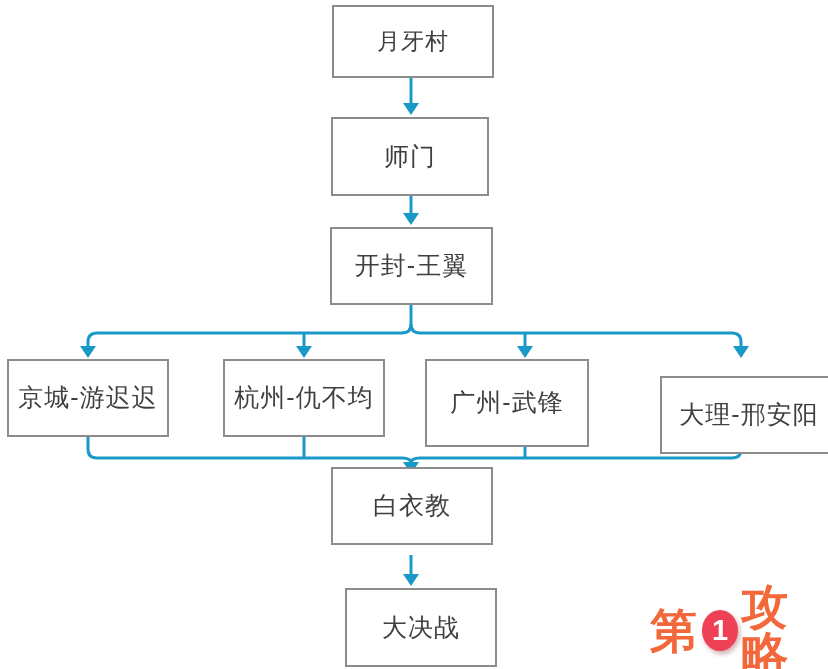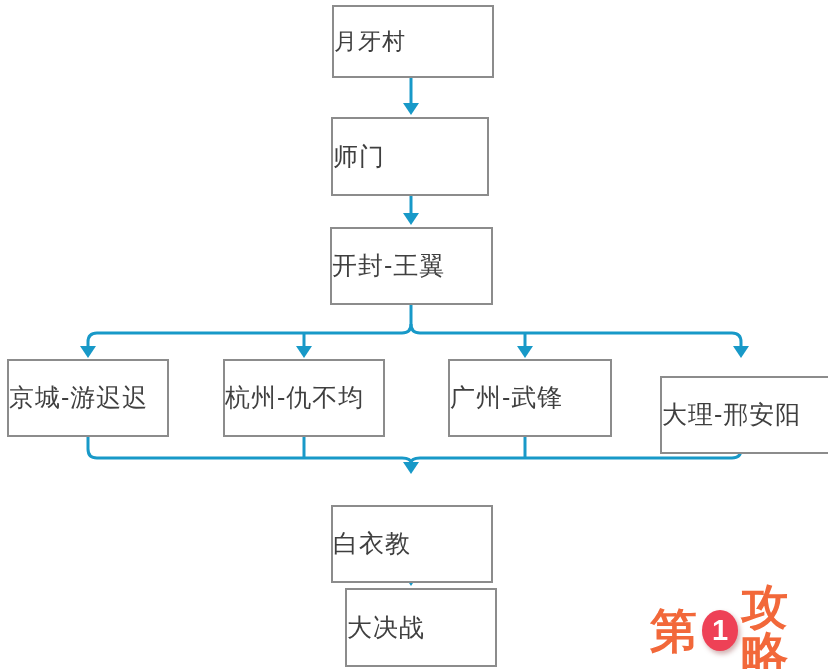--- a/index.html
+++ b/index.html
@@ -35,21 +35,21 @@
     stroke: none;
   }
   .node {
     position: absolute;
     box-sizing: border-box;
     background: var(--box-fill, #ffffff);
     border: 2px solid var(--box-border, #8c8c8c);
     color: var(--label-color, #3f3f3f);
     display: flex;
     flex-direction: column;
-    align-items: flex-start;
+    align-items: center;
     justify-content: center;
     font-size: 25px;
     letter-spacing: 1px;
     text-align: center;
     line-height: 1.25;
   }
   .node .nl {
     font-size: 23px;
     line-height: 31px;
   }
@@ -135,25 +135,25 @@
   </div>
 
   <div class="node" style="left:331px;top:117px;width:158px;height:79px">师门</div>
 
   <div class="node" style="left:330px;top:227px;width:163px;height:78px">开封-王翼</div>
 
   <div class="node" style="left:223px;top:359px;width:162px;height:78px">杭州-仇不均</div>
 
   <div class="node" style="left:7px;top:359px;width:162px;height:78px">京城-游迟迟</div>
 
-  <div class="node" style="left:448px;top:359px;width:164px;height:78px">广州-武锋</div>
+  <div class="node" style="left:425px;top:359px;width:164px;height:88px">广州-武锋</div>
 
   <div class="node" style="left:660px;top:376px;width:178px;height:78px">大理-邢安阳</div>
 
-  <div class="node" style="left:331px;top:505px;width:162px;height:78px">白衣教</div>
+  <div class="node" style="left:331px;top:467px;width:162px;height:78px">白衣教</div>
 
   <div class="node" style="left:345px;top:588px;width:152px;height:79px">大决战</div>
 
   <div class="watermark">
     <span class="wm-char">第</span>
     <span class="wm-badge">
       <span class="wm-badge-num">1</span>
     </span>
     <span class="wm-char">攻略</span>
   </div>

